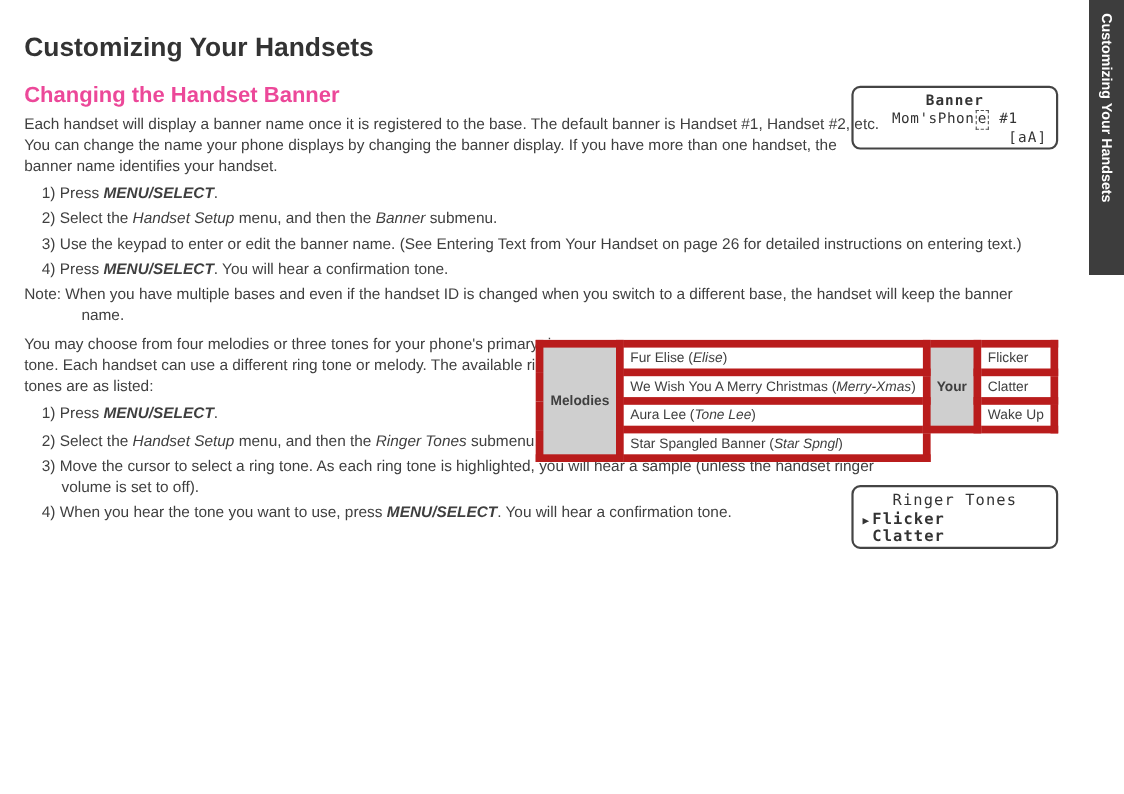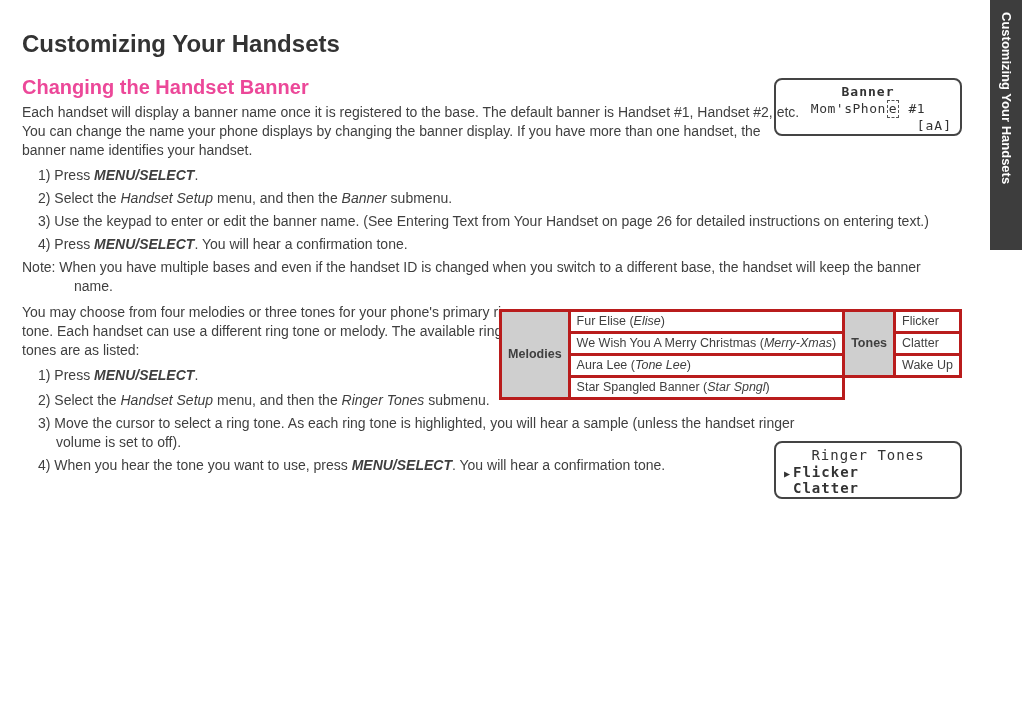--- a/index.html
+++ b/index.html
@@ -71,21 +71,21 @@
     .ringtone-intro { width: 500px; }
     .ringtone-table {
       position: absolute;
       right: 0;
       top: 6px;
       border-collapse: collapse;
       font-size: 12.5px;
       background: #fff;
     }
     .ringtone-table td {
-      border: 3px solid #b91c1c;
+      border: 7px solid #b91c1c;
       padding: 1px 6px;
       vertical-align: middle;
     }
     .ringtone-table .hdr {
       background: #cfcfcf;
       font-weight: bold;
       text-align: center;
     }
     .em { font-style: italic; }
     .bold { font-weight: bold; }
@@ -152,21 +152,21 @@
   </div>
 
   <div class="ringtone-section">
     <p class="ringtone-intro">You may choose from four melodies or three tones for your phone's primary ring tone. Each handset can use a different ring tone or melody. The available ring tones are as listed:</p>
 
     <table class="ringtone-table">
       <tbody>
           <tr>
         <td class="hdr" rowspan="4">Melodies</td>
         <td><span>Fur Elise (</span><span class="em">Elise</span><span>)</span></td>
-        <td class="hdr" rowspan="3">Tones</td>
+        <td class="hdr" rowspan="3">Your</td>
         <td>Flicker</td>
       </tr>
       <tr>
         <td rowspan="1"><span>We Wish You A Merry Christmas (</span><span class="em">Merry-Xmas</span><span>)</span></td>
         <td>Clatter</td>
       </tr>
       <tr>
         <td><span>Aura Lee (</span><span class="em">Tone Lee</span><span>)</span></td>
         <td>Wake Up</td>
       </tr>

